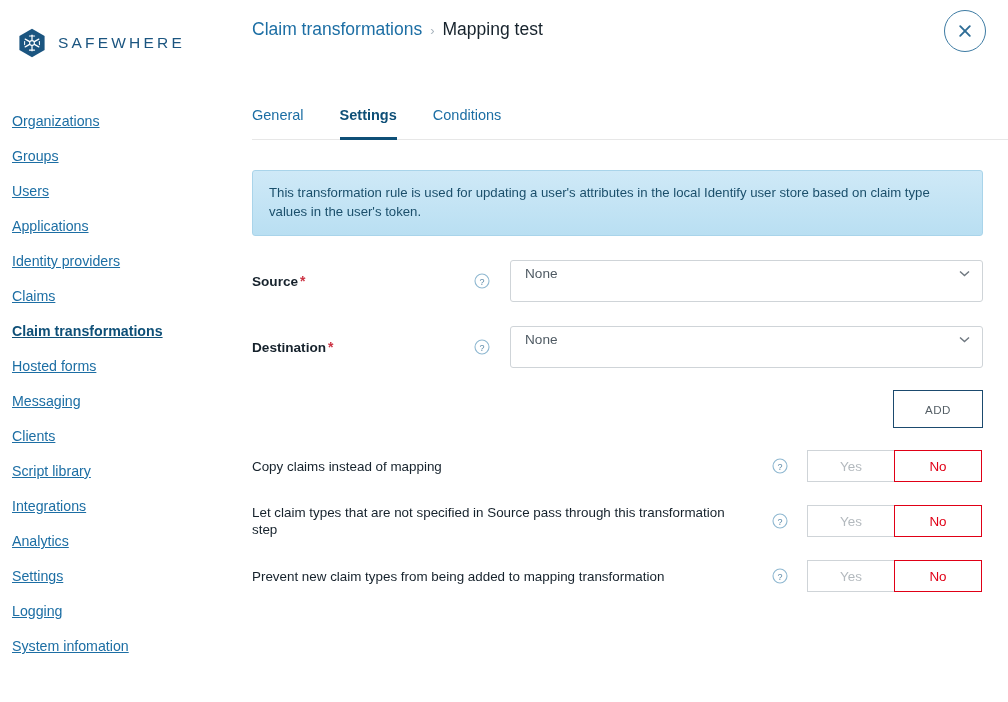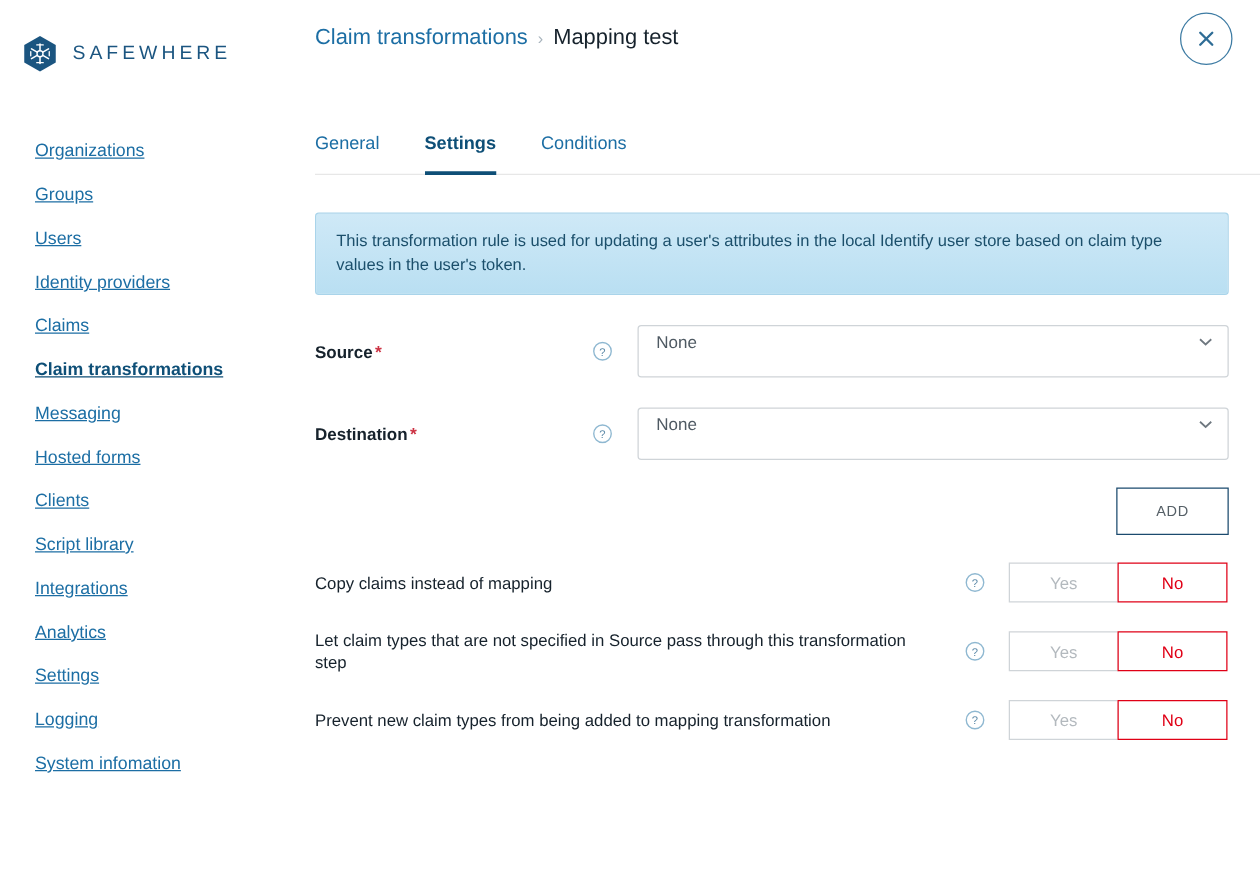--- a/index.html
+++ b/index.html
@@ -85,21 +85,21 @@
 
   
   .sidebar {
     position: absolute;
     left: 0;
     top: 104px;
     width: 240px;
   }
   .nav-item {
     display: block;
-    padding: 0 0 0 28px;
+    padding: 0 0 0 12px;
     height: 35px;
     line-height: 35px;
     font-size: 14.2px;
     color: #1c6ea4;
     cursor: pointer;
     white-space: nowrap;
   }
   .nav-item.active {
     color: #0e4f77;
     font-weight: bold;
@@ -292,25 +292,26 @@
         <line x1="3.2" y1="3.2" x2="12.8" y2="12.8" stroke="#2f6d96" stroke-width="1.9" stroke-linecap="round"></line>
         <line x1="12.8" y1="3.2" x2="3.2" y2="12.8" stroke="#2f6d96" stroke-width="1.9" stroke-linecap="round"></line>
       </svg>
     </div>
   </div>
 
   <nav class="sidebar">
     <a class="nav-item" href="#">Organizations</a>
     <a class="nav-item" href="#">Groups</a>
     <a class="nav-item" href="#">Users</a>
+    <a class="nav-item" href="#">Applications</a>
     <a class="nav-item" href="#">Identity providers</a>
     <a class="nav-item" href="#">Claims</a>
     <a class="nav-item active" href="#">Claim transformations</a>
+    <a class="nav-item" href="#">Hosted forms</a>
     <a class="nav-item" href="#">Messaging</a>
-    <a class="nav-item" href="#">Hosted forms</a>
     <a class="nav-item" href="#">Clients</a>
     <a class="nav-item" href="#">Script library</a>
     <a class="nav-item" href="#">Integrations</a>
     <a class="nav-item" href="#">Analytics</a>
     <a class="nav-item" href="#">Settings</a>
     <a class="nav-item" href="#">Logging</a>
     <a class="nav-item" href="#">System infomation</a>
   </nav>
 
   <div class="content">

